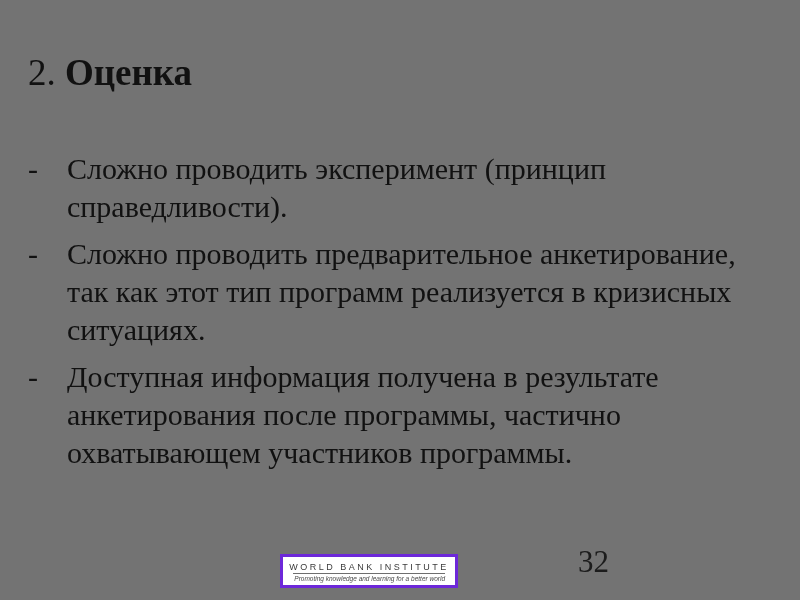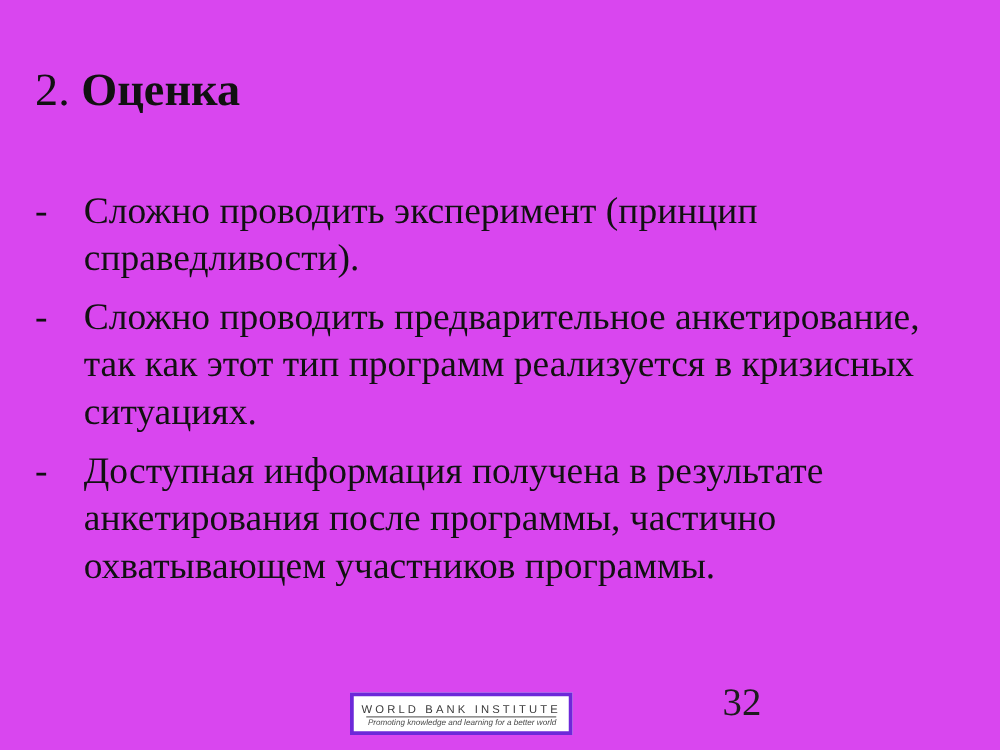--- a/index.html
+++ b/index.html
@@ -3,21 +3,21 @@
 <meta charset="utf-8">
 <style>
   html, body {
     margin: 0;
     padding: 0;
   }
   .slide {
     position: relative;
     width: 800px;
     height: 600px;
-    background: #d946ef;
+    background: #737373;
     font-family: "Liberation Serif", serif;
     color: #111111;
     overflow: hidden;
   }
   .title {
     position: absolute;
     left: 28px;
     top: 52px;
     font-size: 37px;
     line-height: 1.15;

